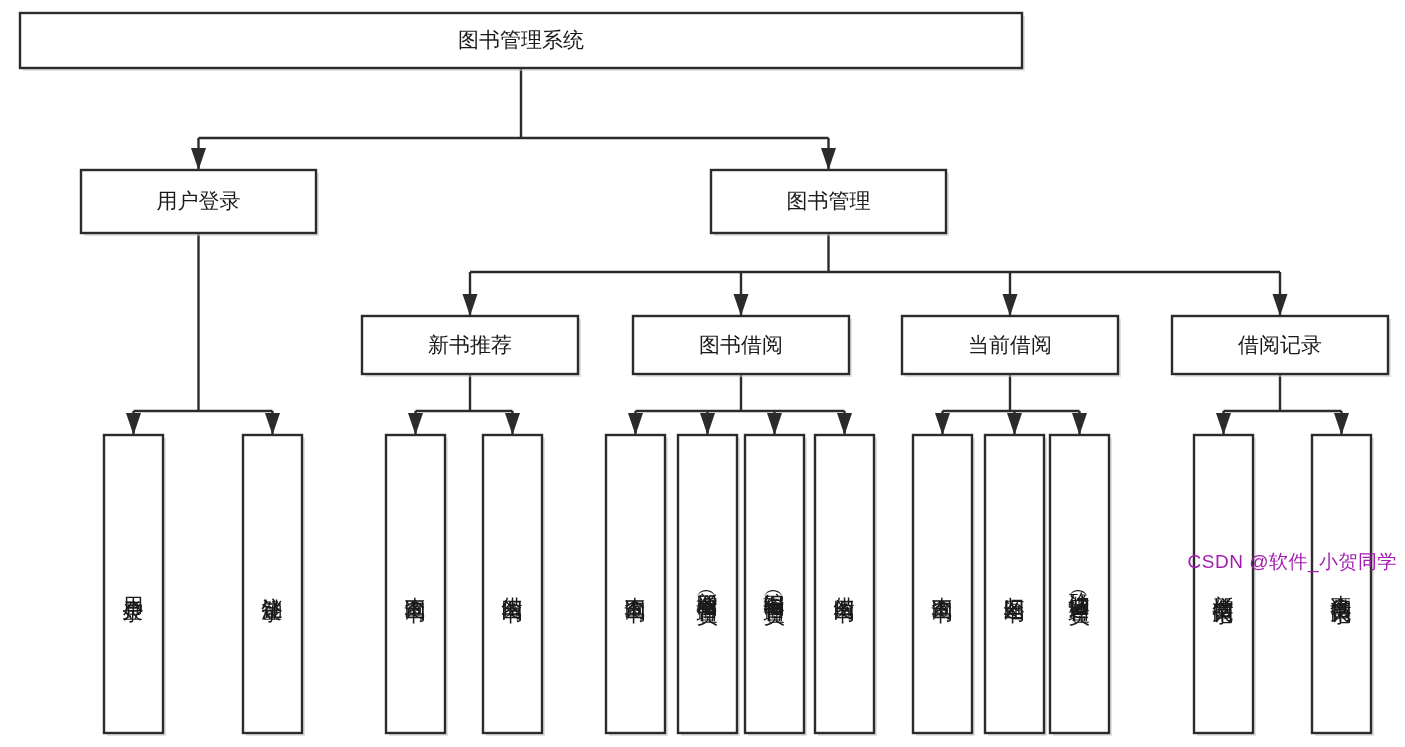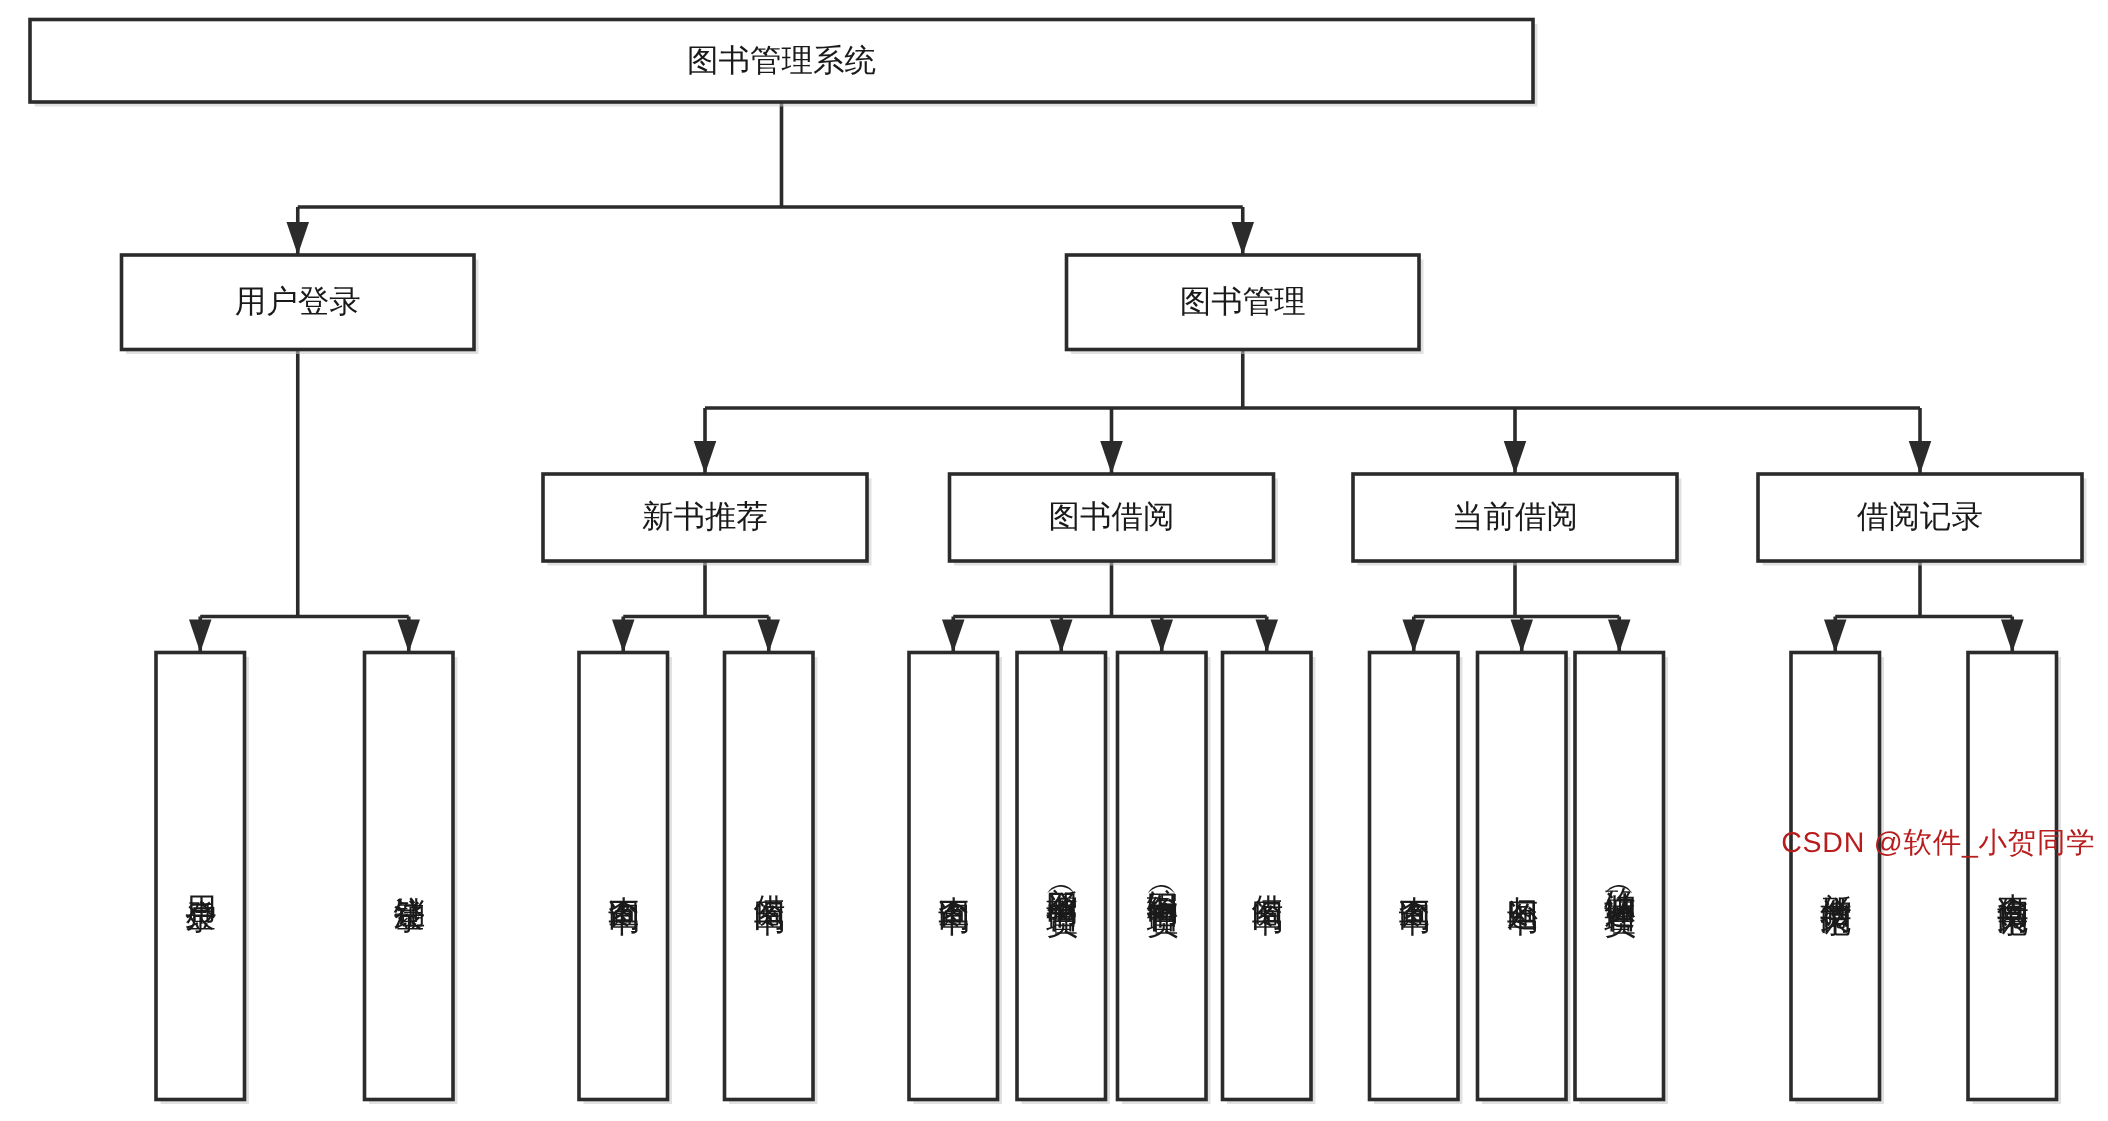--- a/index.html
+++ b/index.html
@@ -30,21 +30,21 @@
     text-orientation:upright;
     letter-spacing:2px;
     display:flex;align-items:center;justify-content:center;
     line-height:1;
     pointer-events:none;
     text-align:center;
   }
   .watermark{
     position:absolute;right:8px;bottom:4px;
     font-family:"Liberation Sans","DejaVu Sans",sans-serif;
-    font-size:19px;color:#b91c1c;
+    font-size:19px;color:#a21caf;
     letter-spacing:0.5px;white-space:nowrap;
   }
 </style>
 </head>
 <body>
 
 <div id="diagram-root">
   <svg id="diagram-svg" viewBox="0 0 1405 747">
     <defs></defs>
     <g id="edges-layer">

